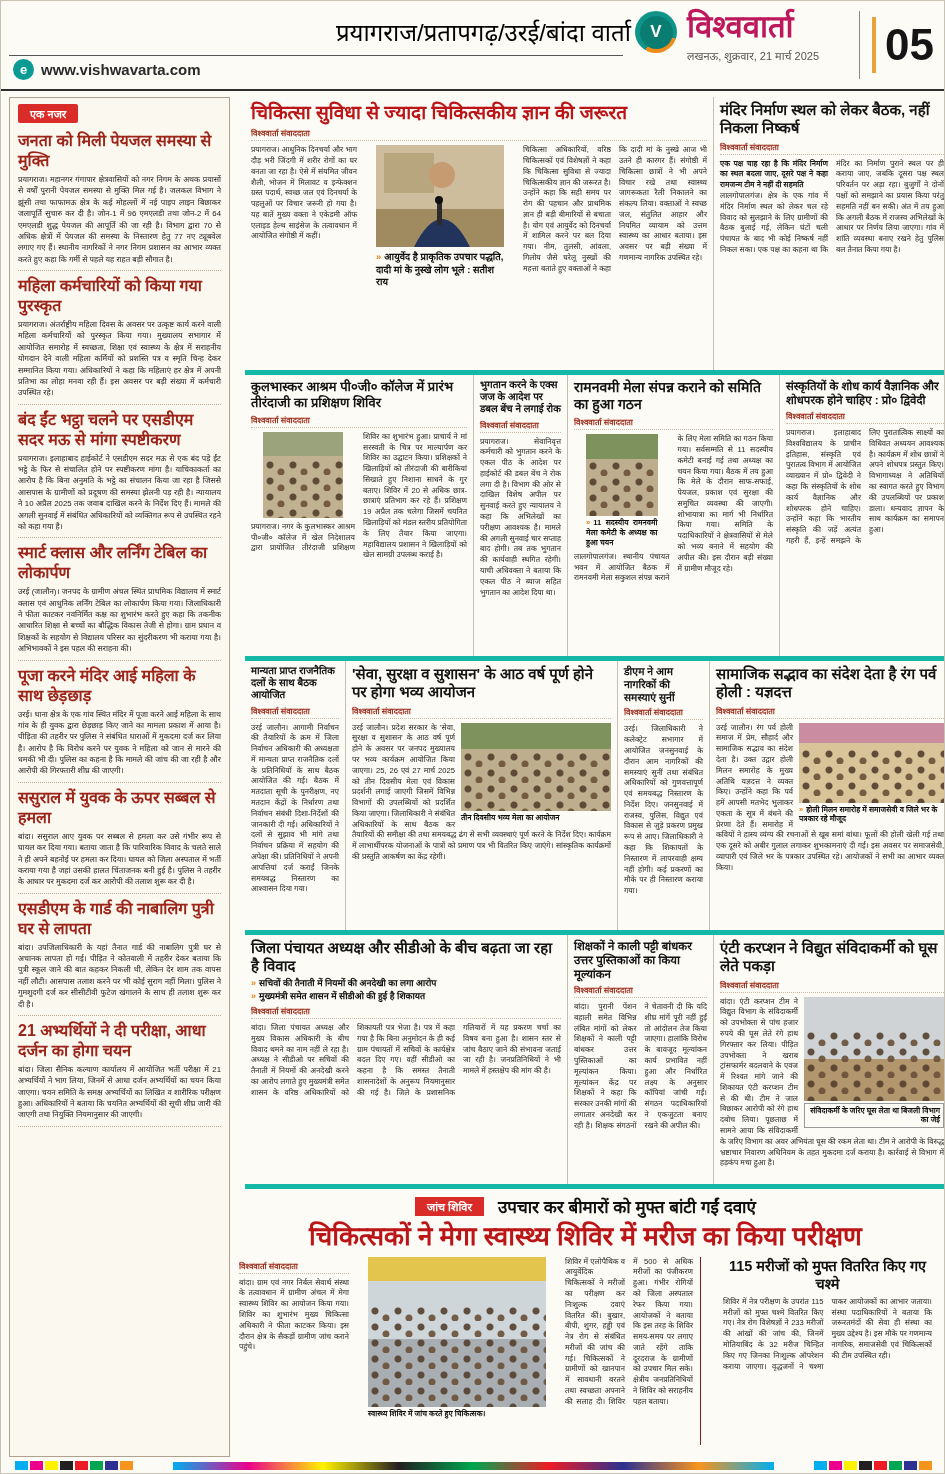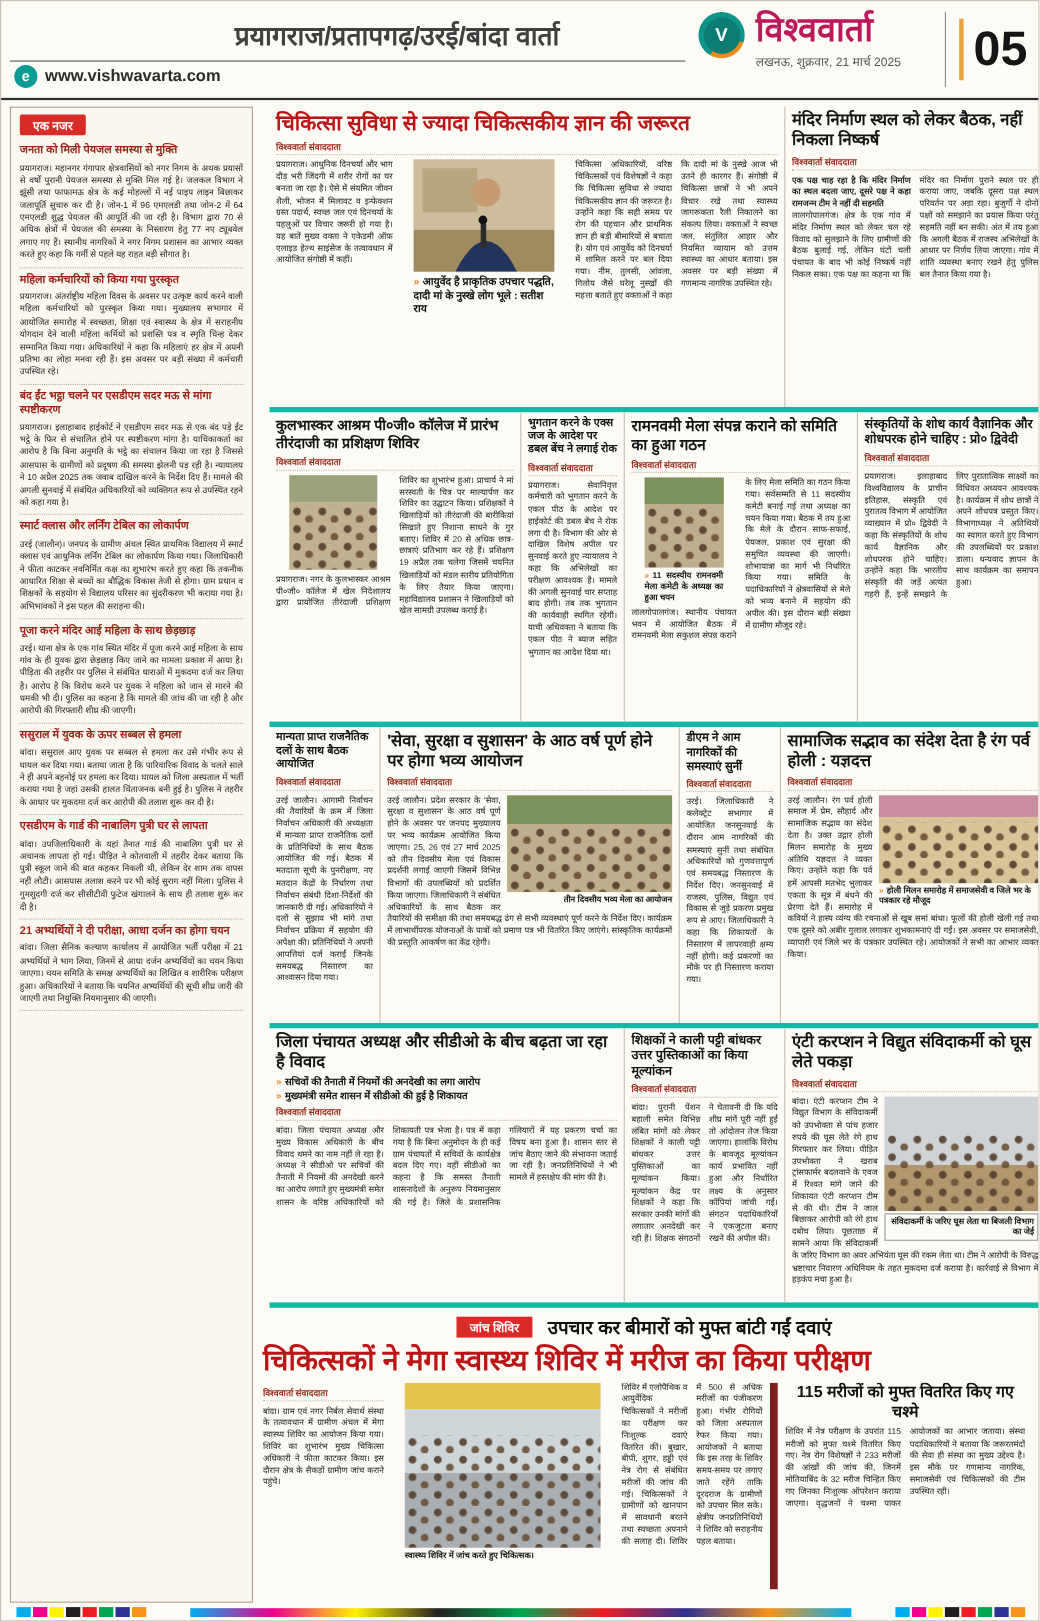--- a/index.html
+++ b/index.html
@@ -1,39 +1,39 @@
 <!DOCTYPE html>
 <html lang="hi"><head>
 <meta charset="utf-8">
 <style>
   *{margin:0;padding:0;box-sizing:border-box}
   body{background:#dedbd2;font-family:"Liberation Sans","DejaVu Sans",sans-serif}
   .page{position:relative;width:945px;height:1474px;margin:0 auto;background:#fcfbf5;color:#1c1c1c;overflow:hidden;border:1px solid #c7c2b4}
 
   
-  .region-strip{position:absolute;left:90px;top:14px;width:540px;text-align:center;font-size:24px;font-weight:bold;color:#404040}
+  .region-strip{position:absolute;left:90px;top:14px;width:540px;text-align:right;font-size:24px;font-weight:normal;color:#000000}
   .rule-a{position:absolute;left:8px;top:54px;width:614px;border-top:1px solid #555}
   .site-row{position:absolute;left:12px;top:58px;display:flex;align-items:center;gap:7px}
   .elogo{width:21px;height:21px;border-radius:50%;background:#0b9b94;color:#fff;font-weight:bold;font-size:13px;display:flex;align-items:center;justify-content:center}
   .website{font-size:15px;font-weight:bold;color:#2a2a2a}
   .mast{position:absolute;left:634px;top:10px;display:flex;gap:10px;align-items:flex-start}
   .vlogo{width:42px;height:42px;border-radius:50%;background:conic-gradient(from 210deg,#0e9488 0 72%,#ef8b1a 72% 100%);display:flex;align-items:center;justify-content:center;flex:none}
   .vlogo-in{width:33px;height:33px;border-radius:50%;background:#0a7d72;color:#fff;font-weight:bold;font-size:17px;display:flex;align-items:center;justify-content:center}
   .mast-name{font-size:31px;font-weight:bold;color:#be185d;line-height:1.05}
   .edition{font-size:11px;color:#555;margin-top:4px}
   .pgno-wrap{position:absolute;right:10px;top:10px;height:68px;display:flex;align-items:center;gap:9px;border-left:1px solid #8a8a8a;padding-left:12px}
   .pgno-bar{width:4px;height:56px;background:#e8a33d}
   .pgno{font-size:44px;font-weight:bold;color:#151515;line-height:1}
   .header-rule{position:absolute;left:0;top:88px;width:945px;border-top:2px solid #2e2e2e}
 
   
   .en{position:absolute;left:8px;top:96px;width:221px;height:1360px;border:1px solid #b2a08e;background:#fbf8f0;padding:6px 8px;overflow:hidden}
   .en-tab{display:inline-block;background:#d92b27;color:#fff;font-size:11px;font-weight:bold;padding:2px 12px;border-radius:2px;margin-bottom:3px}
   .en-item{border-bottom:1px dotted #b9a894;padding:5px 0}
-  .en-h{font-size:10px;color:#9c2418;margin-bottom:3px;line-height:1.25}
+  .en-h{font-size:16px;color:#9c2418;margin-bottom:3px;line-height:1.25}
   .en-b{font-size:7.8px;line-height:1.46;text-align:justify;color:#222}
 
   
   .row{position:absolute;left:244px;width:705px;display:flex;border-bottom:5px solid #14b8a6;background:#fcfbf5}
   .row1{top:96px;height:278px}
   .row2{top:374px;height:286px}
   .row3{top:660px;height:274px}
   .row4{top:934px;height:254px}
   .art{padding:4px 6px;overflow:hidden}
   .art+.art{border-left:1px solid #c6beaf}
@@ -66,26 +66,26 @@
   .a1-flex{display:flex;gap:7px;margin-top:2px}
   .a1-c1{width:106px;flex:none}
   .a1-fig{width:128px;flex:none}
   .a1-rest{flex:1}
 
   
   .mega{position:absolute;left:232px;top:1188px;width:705px;height:268px;padding:4px 6px;background:#fcfbf5}
   .mega-top{display:flex;justify-content:center;align-items:center;gap:14px;margin:2px 0 4px}
   .badge{background:#d92b27;color:#fff;font-size:11px;font-weight:bold;padding:2px 12px}
   .kicker{font-size:17px;font-weight:bold;color:#111}
-  .mega-head{text-align:left;font-size:26px;font-weight:bold;color:#bb1517;margin:2px 0 6px;line-height:1.1}
+  .mega-head{text-align:center;font-size:26px;font-weight:bold;color:#bb1517;margin:2px 0 6px;line-height:1.1}
   .mega-body{display:flex;gap:7px;height:188px;overflow:hidden}
   .m-colA{width:110px;flex:none}
   .m-fig{width:178px;flex:none}
   .m-colB{flex:1}
-  .m-colC{width:232px;flex:none;border-left:7px solid #7f1d1d;padding-left:7px}
+  .m-colC{width:232px;flex:none;border-left:1px solid #7f1d1d;padding-left:22px}
   .sub-hl{font-size:14.5px;font-weight:bold;text-align:center;line-height:1.25;margin-bottom:4px;color:#111}
 
   
   .bars{position:absolute;left:0;top:1458px;width:945px;height:13px;display:flex;align-items:center;gap:40px;padding:0 14px}
   .bgrp{display:flex;gap:2px}
   .sw{width:13px;height:9px;display:inline-block}
   .sw.c1{background:#00aeef}.sw.c2{background:#ec008c}.sw.c3{background:#fff200}.sw.c4{background:#231f20}
   .sw.c5{background:#ed1c24}.sw.c6{background:#00a651}.sw.c7{background:#2e3192}.sw.c8{background:#f7941d}
   .strip{flex:1;height:8px;background:linear-gradient(90deg,#00aeef,#ec008c,#fff200,#231f20,#00a651,#ed1c24,#2e3192,#f7941d,#00aeef)}
 </style>
@@ -232,21 +232,21 @@
       <h4 class="hl" style="font-size:10px">मान्यता प्राप्त राजनैतिक दलों के साथ बैठक आयोजित</h4>
       <div class="byl">विश्ववार्ता संवाददाता</div>
       <p class="bd">उरई जालौन। आगामी निर्वाचन की तैयारियों के क्रम में जिला निर्वाचन अधिकारी की अध्यक्षता में मान्यता प्राप्त राजनैतिक दलों के प्रतिनिधियों के साथ बैठक आयोजित की गई। बैठक में मतदाता सूची के पुनरीक्षण, नए मतदान केंद्रों के निर्धारण तथा निर्वाचन संबंधी दिशा-निर्देशों की जानकारी दी गई। अधिकारियों ने दलों से सुझाव भी मांगे तथा निर्वाचन प्रक्रिया में सहयोग की अपेक्षा की। प्रतिनिधियों ने अपनी आपत्तियां दर्ज कराईं जिनके समयबद्ध निस्तारण का आश्वासन दिया गया।</p>
     </section>
 
     <section class="art" style="width:272px">
       <h3 class="hl" style="font-size:15px">'सेवा, सुरक्षा व सुशासन' के आठ वर्ष पूर्ण होने पर होगा भव्य आयोजन</h3>
       <div class="byl">विश्ववार्ता संवाददाता</div>
       <figure class="fl-r" style="width:150px">
         <div class="photo green" style="height:88px"></div>
-        <figcaption class="cap" style="text-align:right"><span>तीन दिवसीय भव्य मेला का आयोजन</span></figcaption>
+        <figcaption class="cap" style="text-align:left"><span>तीन दिवसीय भव्य मेला का आयोजन</span></figcaption>
       </figure>
       <p class="bd">उरई जालौन। प्रदेश सरकार के 'सेवा, सुरक्षा व सुशासन' के आठ वर्ष पूर्ण होने के अवसर पर जनपद मुख्यालय पर भव्य कार्यक्रम आयोजित किया जाएगा। 25, 26 एवं 27 मार्च 2025 को तीन दिवसीय मेला एवं विकास प्रदर्शनी लगाई जाएगी जिसमें विभिन्न विभागों की उपलब्धियों को प्रदर्शित किया जाएगा। जिलाधिकारी ने संबंधित अधिकारियों के साथ बैठक कर तैयारियों की समीक्षा की तथा समयबद्ध ढंग से सभी व्यवस्थाएं पूर्ण करने के निर्देश दिए। कार्यक्रम में लाभार्थीपरक योजनाओं के पात्रों को प्रमाण पत्र भी वितरित किए जाएंगे। सांस्कृतिक कार्यक्रमों की प्रस्तुति आकर्षण का केंद्र रहेगी।</p>
     </section>
 
     <section class="art" style="width:92px">
       <h4 class="hl" style="font-size:10.5px">डीएम ने आम नागरिकों की समस्याएं सुनीं</h4>
       <div class="byl">विश्ववार्ता संवाददाता</div>
       <p class="bd">उरई। जिलाधिकारी ने कलेक्ट्रेट सभागार में आयोजित जनसुनवाई के दौरान आम नागरिकों की समस्याएं सुनीं तथा संबंधित अधिकारियों को गुणवत्तापूर्ण एवं समयबद्ध निस्तारण के निर्देश दिए। जनसुनवाई में राजस्व, पुलिस, विद्युत एवं विकास से जुड़े प्रकरण प्रमुख रूप से आए। जिलाधिकारी ने कहा कि शिकायतों के निस्तारण में लापरवाही क्षम्य नहीं होगी। कई प्रकरणों का मौके पर ही निस्तारण कराया गया।</p>
     </section>
 

